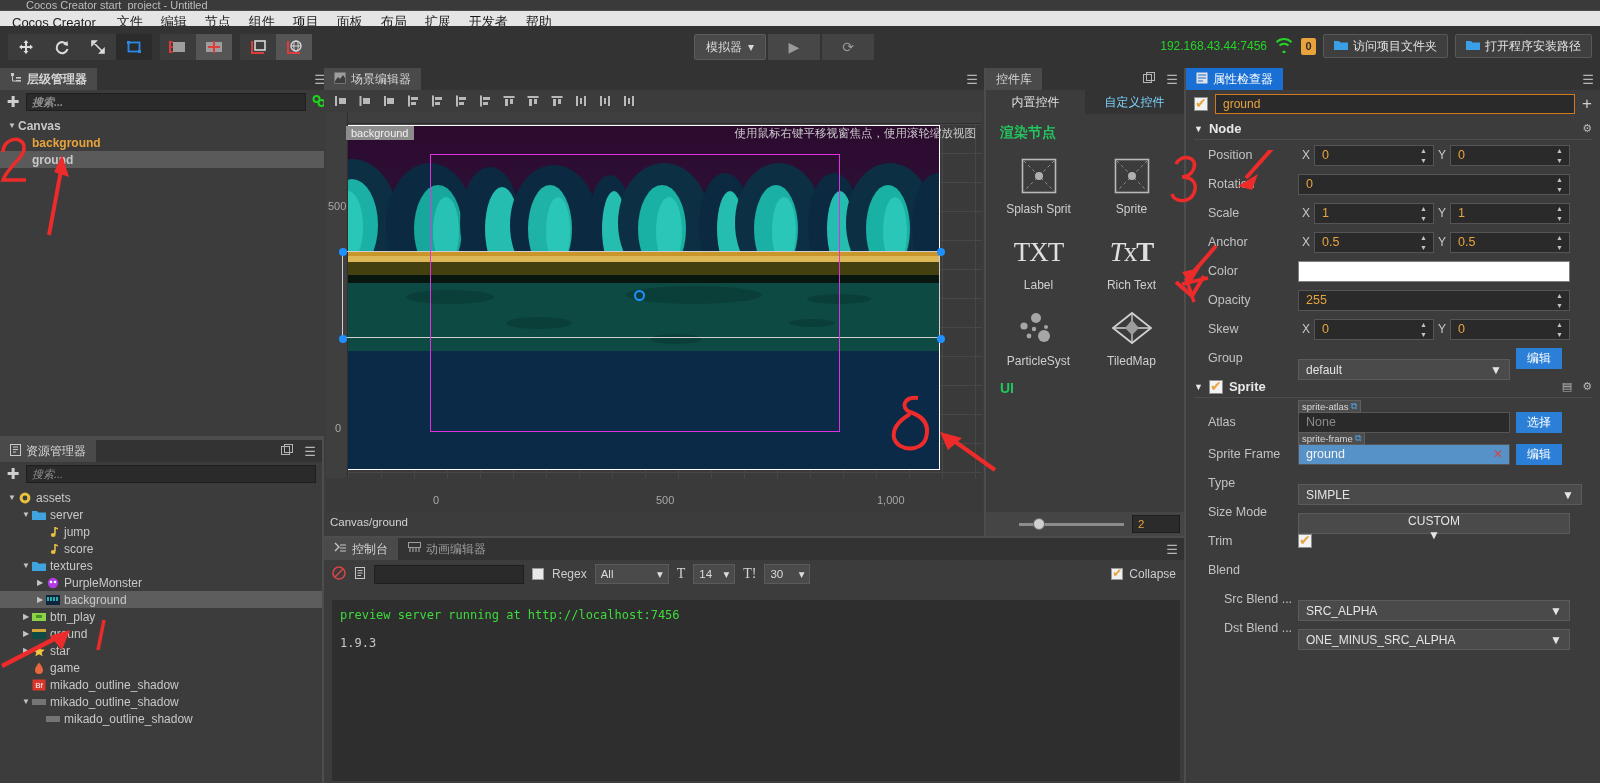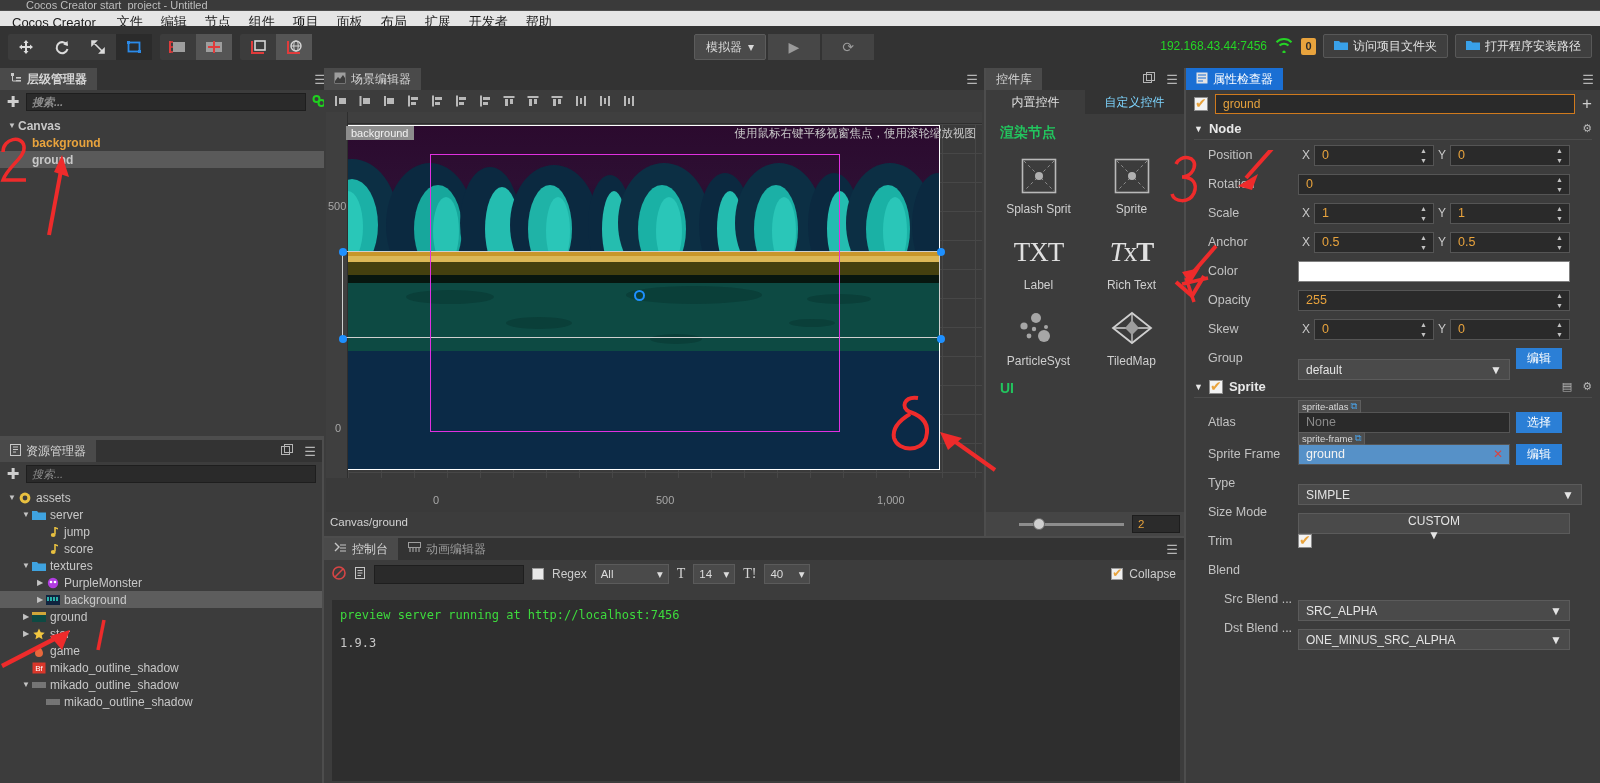--- a/index.html
+++ b/index.html
@@ -439,20 +439,28 @@
             <rect x="1" y="3" width="2" height="4" fill="#2ab0a8"></rect>
             <rect x="4" y="3" width="2" height="4" fill="#2ab0a8"></rect>
             <rect x="7" y="3" width="2" height="4" fill="#2ab0a8"></rect>
             <rect x="10" y="3" width="2" height="4" fill="#2ab0a8"></rect>
           </svg>
           <span class="nname">background</span>
         </div>
         <div class="trow">
           <span class="arrow r" style="margin-left: 14px;"></span>
           <svg width="14" height="12" viewBox="0 0 14 12" style="margin-right: 4px; vertical-align: middle;">
+            <rect x="0" y="2" width="14" height="8" fill="#8bd24a"></rect>
+            <rect x="4" y="4" width="6" height="3" fill="#4f8f22"></rect>
+          </svg>
+          <span class="nname">btn_play</span>
+        </div>
+        <div class="trow">
+          <span class="arrow r" style="margin-left: 14px;"></span>
+          <svg width="14" height="12" viewBox="0 0 14 12" style="margin-right: 4px; vertical-align: middle;">
             <rect x="0" y="1" width="14" height="10" fill="#0d4a43"></rect>
             <rect x="0" y="1" width="14" height="3" fill="#d0a63a"></rect>
           </svg>
           <span class="nname">ground</span>
         </div>
         <div class="trow">
           <span class="arrow r" style="margin-left: 14px;"></span>
           <svg width="14" height="12" viewBox="0 0 14 12" style="margin-right: 4px; vertical-align: middle;">
             <path d="M7 0.6 L8.7 4.3 L12.7 4.7 L9.7 7.4 L10.6 11.3 L7 9.3 L3.4 11.3 L4.3 7.4 L1.3 4.7 L5.3 4.3 Z" fill="#f2c640"></path>
           </svg>
@@ -820,21 +828,21 @@
         <span>All</span>
         <span>▾</span>
       </div>
       <span style="font-family:'Liberation Serif',serif;font-size:14px;color:#d4d4d4;">T</span>
       <div class="mini-sel" style="width:42px;">
         <span>14</span>
         <span>▾</span>
       </div>
       <span style="font-family:'Liberation Serif',serif;font-size:14px;color:#d4d4d4;">T!</span>
       <div class="mini-sel" style="width:46px;">
-        <span>40</span>
+        <span>30</span>
         <span>▾</span>
       </div>
       <div style="margin-left:auto;display:flex;align-items:center;gap:6px;">
         <span class="cb on"></span>
         <span>Collapse</span>
       </div>
     </div>
     <div class="log" id="console-log">
         <div class="logline green">preview server running at http://localhost:7456</div>
         <div class="logline gray">1.9.3</div>

